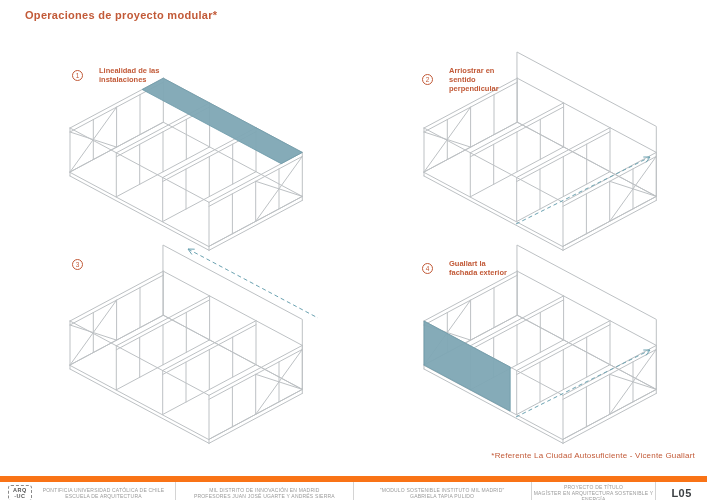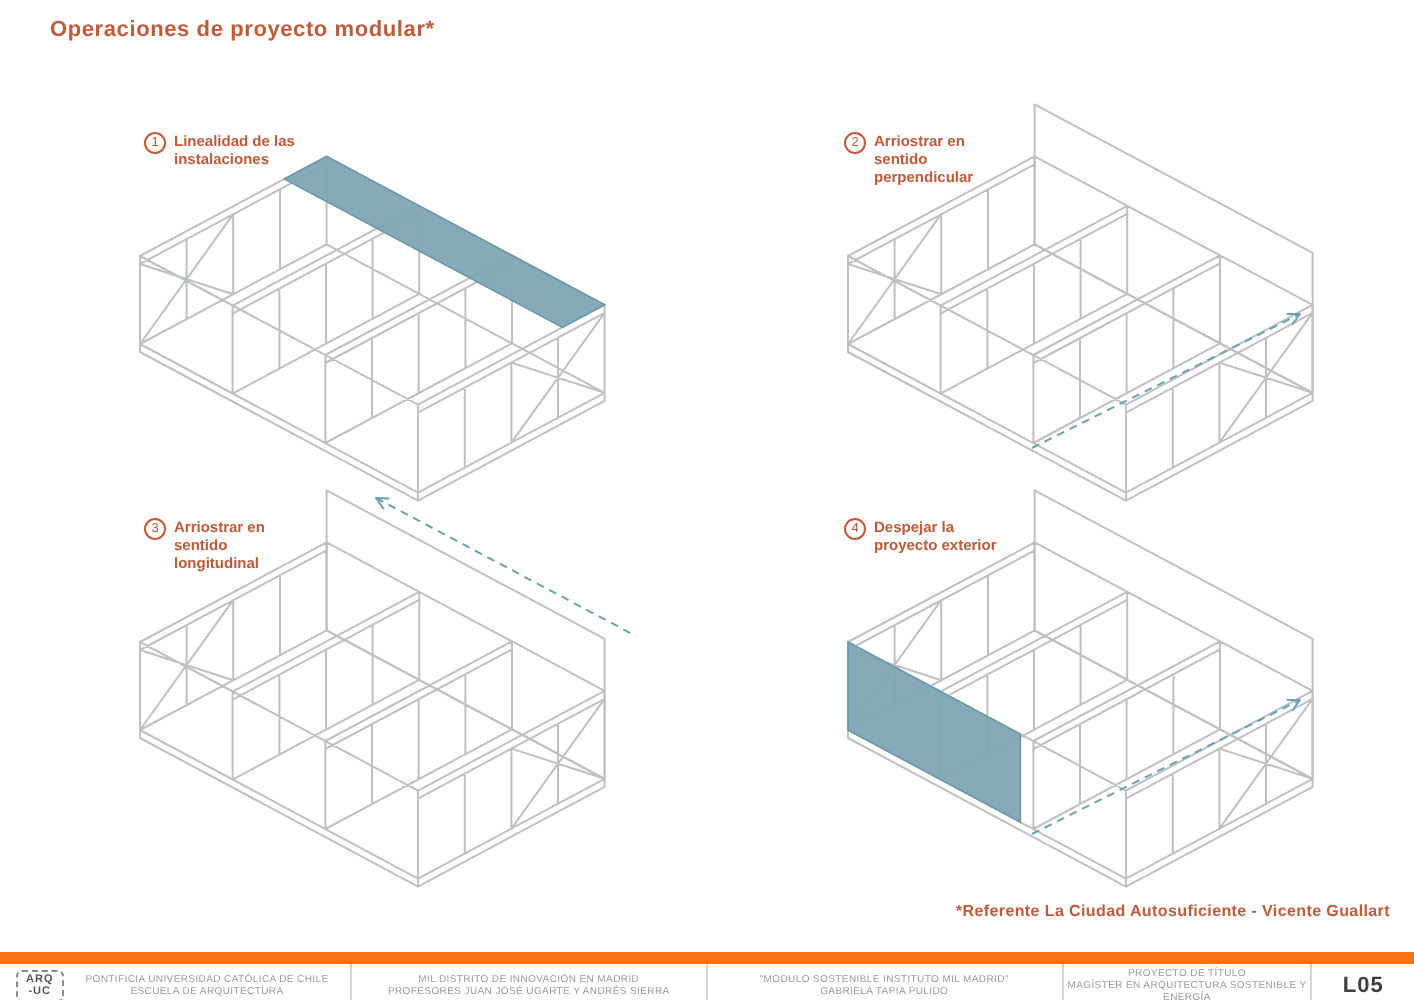--- a/index.html
+++ b/index.html
@@ -11,32 +11,32 @@
     position:absolute;left:14px;top:9px;
     font-size:11px;font-weight:700;letter-spacing:.3px;color:#c25a38;margin-left:11px;
   }
   .panel{position:absolute;width:353px;height:200px;}
   #panel-1{left:0;top:50px;}
   #panel-2{left:354px;top:50px;}
   #panel-3{left:0;top:243px;}
   #panel-4{left:354px;top:243px;}
   .panel svg{position:absolute;left:46px;top:0;width:290px;height:210px;}
   .panel-label{
-    position:absolute;left:72px;top:16px;display:flex;gap:4px;z-index:2;
-    color:#c25a38;font-size:7.5px;font-weight:700;line-height:9px;
+    position:absolute;left:72px;top:16px;display:flex;gap:16px;z-index:2;
+    color:#c25a38;font-size:7.5px;font-weight:700;line-height:9px;align-items:center;
   }
   .panel--right .panel-label{left:68px;}
   .num-circle{
     flex:none;width:9px;height:9px;border:1px solid #c25a38;border-radius:50%;
     font-size:6.5px;line-height:9px;text-align:center;font-weight:400;
   }
   .label-text{width:66px;}
   .footnote{
     position:absolute;right:12px;top:451px;
-    font-size:8px;font-weight:700;color:#c25a38;letter-spacing:.2px;
+    font-size:8px;font-weight:400;color:#c25a38;letter-spacing:.2px;
   }
   .footer{
     position:absolute;left:0;right:0;top:476px;height:21px;
     border-top:6px solid #f97316;border-bottom:1px solid #d4d4d4;
     display:flex;align-items:stretch;
   }
   .footer-cell{
     border-right:1px solid #d4d4d4;display:flex;align-items:center;justify-content:center;
   }
   .footer-cell:last-child{border-right:none;}
@@ -86,34 +86,33 @@
       <path class="ln" d="M117.3 72.2 L256.3 146.4 L256.3 76.4 L117.3 2.2 Z "></path>
       <path class="ln" d="M24.0 122.0 L117.3 72.2 L256.3 146.4 L163.0 196.3 Z M24.0 126.0 L163.0 200.3 M163.0 200.3 L256.3 150.4 M24.0 122.0 L24.0 126.0 M163.0 196.3 L163.0 200.3 M256.3 146.4 L256.3 150.4 M24.0 78.0 L163.0 152.3 M117.3 28.2 L256.3 102.4 M24.0 122.0 L117.3 72.2 M24.0 78.0 L117.3 28.2 M24.0 82.0 L117.3 32.2 M24.0 122.0 L24.0 78.0 M117.3 72.2 L117.3 28.2 M47.3 109.5 L47.3 69.5 M70.6 97.1 L70.6 57.1 M94.0 84.6 L94.0 44.6 M24.0 122.0 L70.6 57.1 M24.0 82.0 L70.6 97.1 M70.3 146.8 L163.6 96.9 M70.3 102.8 L163.6 52.9 M70.3 106.8 L163.6 56.9 M70.3 146.8 L70.3 102.8 M163.6 96.9 L163.6 52.9 M93.7 134.3 L93.7 94.3 M117.0 121.8 L117.0 81.8 M140.3 109.4 L140.3 69.4 M116.7 171.5 L210.0 121.7 M116.7 127.5 L210.0 77.7 M116.7 131.5 L210.0 81.7 M116.7 171.5 L116.7 127.5 M210.0 121.7 L210.0 77.7 M140.0 159.1 L140.0 119.1 M163.3 146.6 L163.3 106.6 M186.7 134.1 L186.7 94.1 M163.0 196.3 L256.3 146.4 M163.0 152.3 L256.3 102.4 M163.0 156.3 L256.3 106.4 M163.0 196.3 L163.0 152.3 M256.3 146.4 L256.3 102.4 M186.4 183.8 L186.4 143.8 M209.7 171.3 L209.7 131.3 M233.0 158.9 L233.0 118.9 M209.7 171.3 L256.3 106.4 M209.7 131.3 L256.3 146.4 "></path>
       <path class="dash" d="M116 174 L250 107"></path>
       <path class="ah" d="M246 112.4 L250 107 L243.3 107"></path>
     </svg>
 </section>
 
 <section class="panel" id="panel-3">
   <div class="panel-label">
     <span class="num-circle">3</span>
-    <span class="label-text">Arriostrar en sentido longitudinal</span>
   </div>
   <svg viewBox="0 0 290 210">
       <path class="ln" d="M117.3 72.2 L256.3 146.4 L256.3 76.4 L117.3 2.2 Z "></path>
       <path class="ln" d="M24.0 122.0 L117.3 72.2 L256.3 146.4 L163.0 196.3 Z M24.0 126.0 L163.0 200.3 M163.0 200.3 L256.3 150.4 M24.0 122.0 L24.0 126.0 M163.0 196.3 L163.0 200.3 M256.3 146.4 L256.3 150.4 M24.0 78.0 L163.0 152.3 M117.3 28.2 L256.3 102.4 M24.0 122.0 L117.3 72.2 M24.0 78.0 L117.3 28.2 M24.0 82.0 L117.3 32.2 M24.0 122.0 L24.0 78.0 M117.3 72.2 L117.3 28.2 M47.3 109.5 L47.3 69.5 M70.6 97.1 L70.6 57.1 M94.0 84.6 L94.0 44.6 M24.0 122.0 L70.6 57.1 M24.0 82.0 L70.6 97.1 M70.3 146.8 L163.6 96.9 M70.3 102.8 L163.6 52.9 M70.3 106.8 L163.6 56.9 M70.3 146.8 L70.3 102.8 M163.6 96.9 L163.6 52.9 M93.7 134.3 L93.7 94.3 M117.0 121.8 L117.0 81.8 M140.3 109.4 L140.3 69.4 M116.7 171.5 L210.0 121.7 M116.7 127.5 L210.0 77.7 M116.7 131.5 L210.0 81.7 M116.7 171.5 L116.7 127.5 M210.0 121.7 L210.0 77.7 M140.0 159.1 L140.0 119.1 M163.3 146.6 L163.3 106.6 M186.7 134.1 L186.7 94.1 M163.0 196.3 L256.3 146.4 M163.0 152.3 L256.3 102.4 M163.0 156.3 L256.3 106.4 M163.0 196.3 L163.0 152.3 M256.3 146.4 L256.3 102.4 M186.4 183.8 L186.4 143.8 M209.7 171.3 L209.7 131.3 M233.0 158.9 L233.0 118.9 M209.7 171.3 L256.3 106.4 M209.7 131.3 L256.3 146.4 "></path>
       <path class="dash" d="M142 6 L272 75"></path>
       <path class="ah" d="M148.7 6.2 L142 6 L145.9 11.5"></path>
     </svg>
 </section>
 
 <section class="panel panel--right" id="panel-4">
   <div class="panel-label">
     <span class="num-circle">4</span>
-    <span class="label-text">Despejar la proyecto exterior</span>
+    <span class="label-text">Guallart la fachada exterior</span>
   </div>
   <svg viewBox="0 0 290 210">
       <path class="ln" d="M117.3 72.2 L256.3 146.4 L256.3 76.4 L117.3 2.2 Z "></path>
       <path class="ln" d="M24.0 122.0 L117.3 72.2 L256.3 146.4 L163.0 196.3 Z M24.0 126.0 L163.0 200.3 M163.0 200.3 L256.3 150.4 M24.0 122.0 L24.0 126.0 M163.0 196.3 L163.0 200.3 M256.3 146.4 L256.3 150.4 M24.0 78.0 L163.0 152.3 M117.3 28.2 L256.3 102.4 M24.0 122.0 L117.3 72.2 M24.0 78.0 L117.3 28.2 M24.0 82.0 L117.3 32.2 M24.0 122.0 L24.0 78.0 M117.3 72.2 L117.3 28.2 M47.3 109.5 L47.3 69.5 M70.6 97.1 L70.6 57.1 M94.0 84.6 L94.0 44.6 M24.0 122.0 L70.6 57.1 M24.0 82.0 L70.6 97.1 M70.3 146.8 L163.6 96.9 M70.3 102.8 L163.6 52.9 M70.3 106.8 L163.6 56.9 M70.3 146.8 L70.3 102.8 M163.6 96.9 L163.6 52.9 M93.7 134.3 L93.7 94.3 M117.0 121.8 L117.0 81.8 M140.3 109.4 L140.3 69.4 M116.7 171.5 L210.0 121.7 M116.7 127.5 L210.0 77.7 M116.7 131.5 L210.0 81.7 M116.7 171.5 L116.7 127.5 M210.0 121.7 L210.0 77.7 M140.0 159.1 L140.0 119.1 M163.3 146.6 L163.3 106.6 M186.7 134.1 L186.7 94.1 M163.0 196.3 L256.3 146.4 M163.0 152.3 L256.3 102.4 M163.0 156.3 L256.3 106.4 M163.0 196.3 L163.0 152.3 M256.3 146.4 L256.3 102.4 M186.4 183.8 L186.4 143.8 M209.7 171.3 L209.7 131.3 M233.0 158.9 L233.0 118.9 M209.7 171.3 L256.3 106.4 M209.7 131.3 L256.3 146.4 "></path>
       <polygon class="teal-face" points="24.0,122.0 110.2,168.1 110.2,124.1 24.0,78.0"></polygon>
       <path class="dash" d="M116 174 L250 107"></path>
       <path class="ah" d="M246 112.4 L250 107 L243.3 107"></path>
     </svg>
 </section>
 

